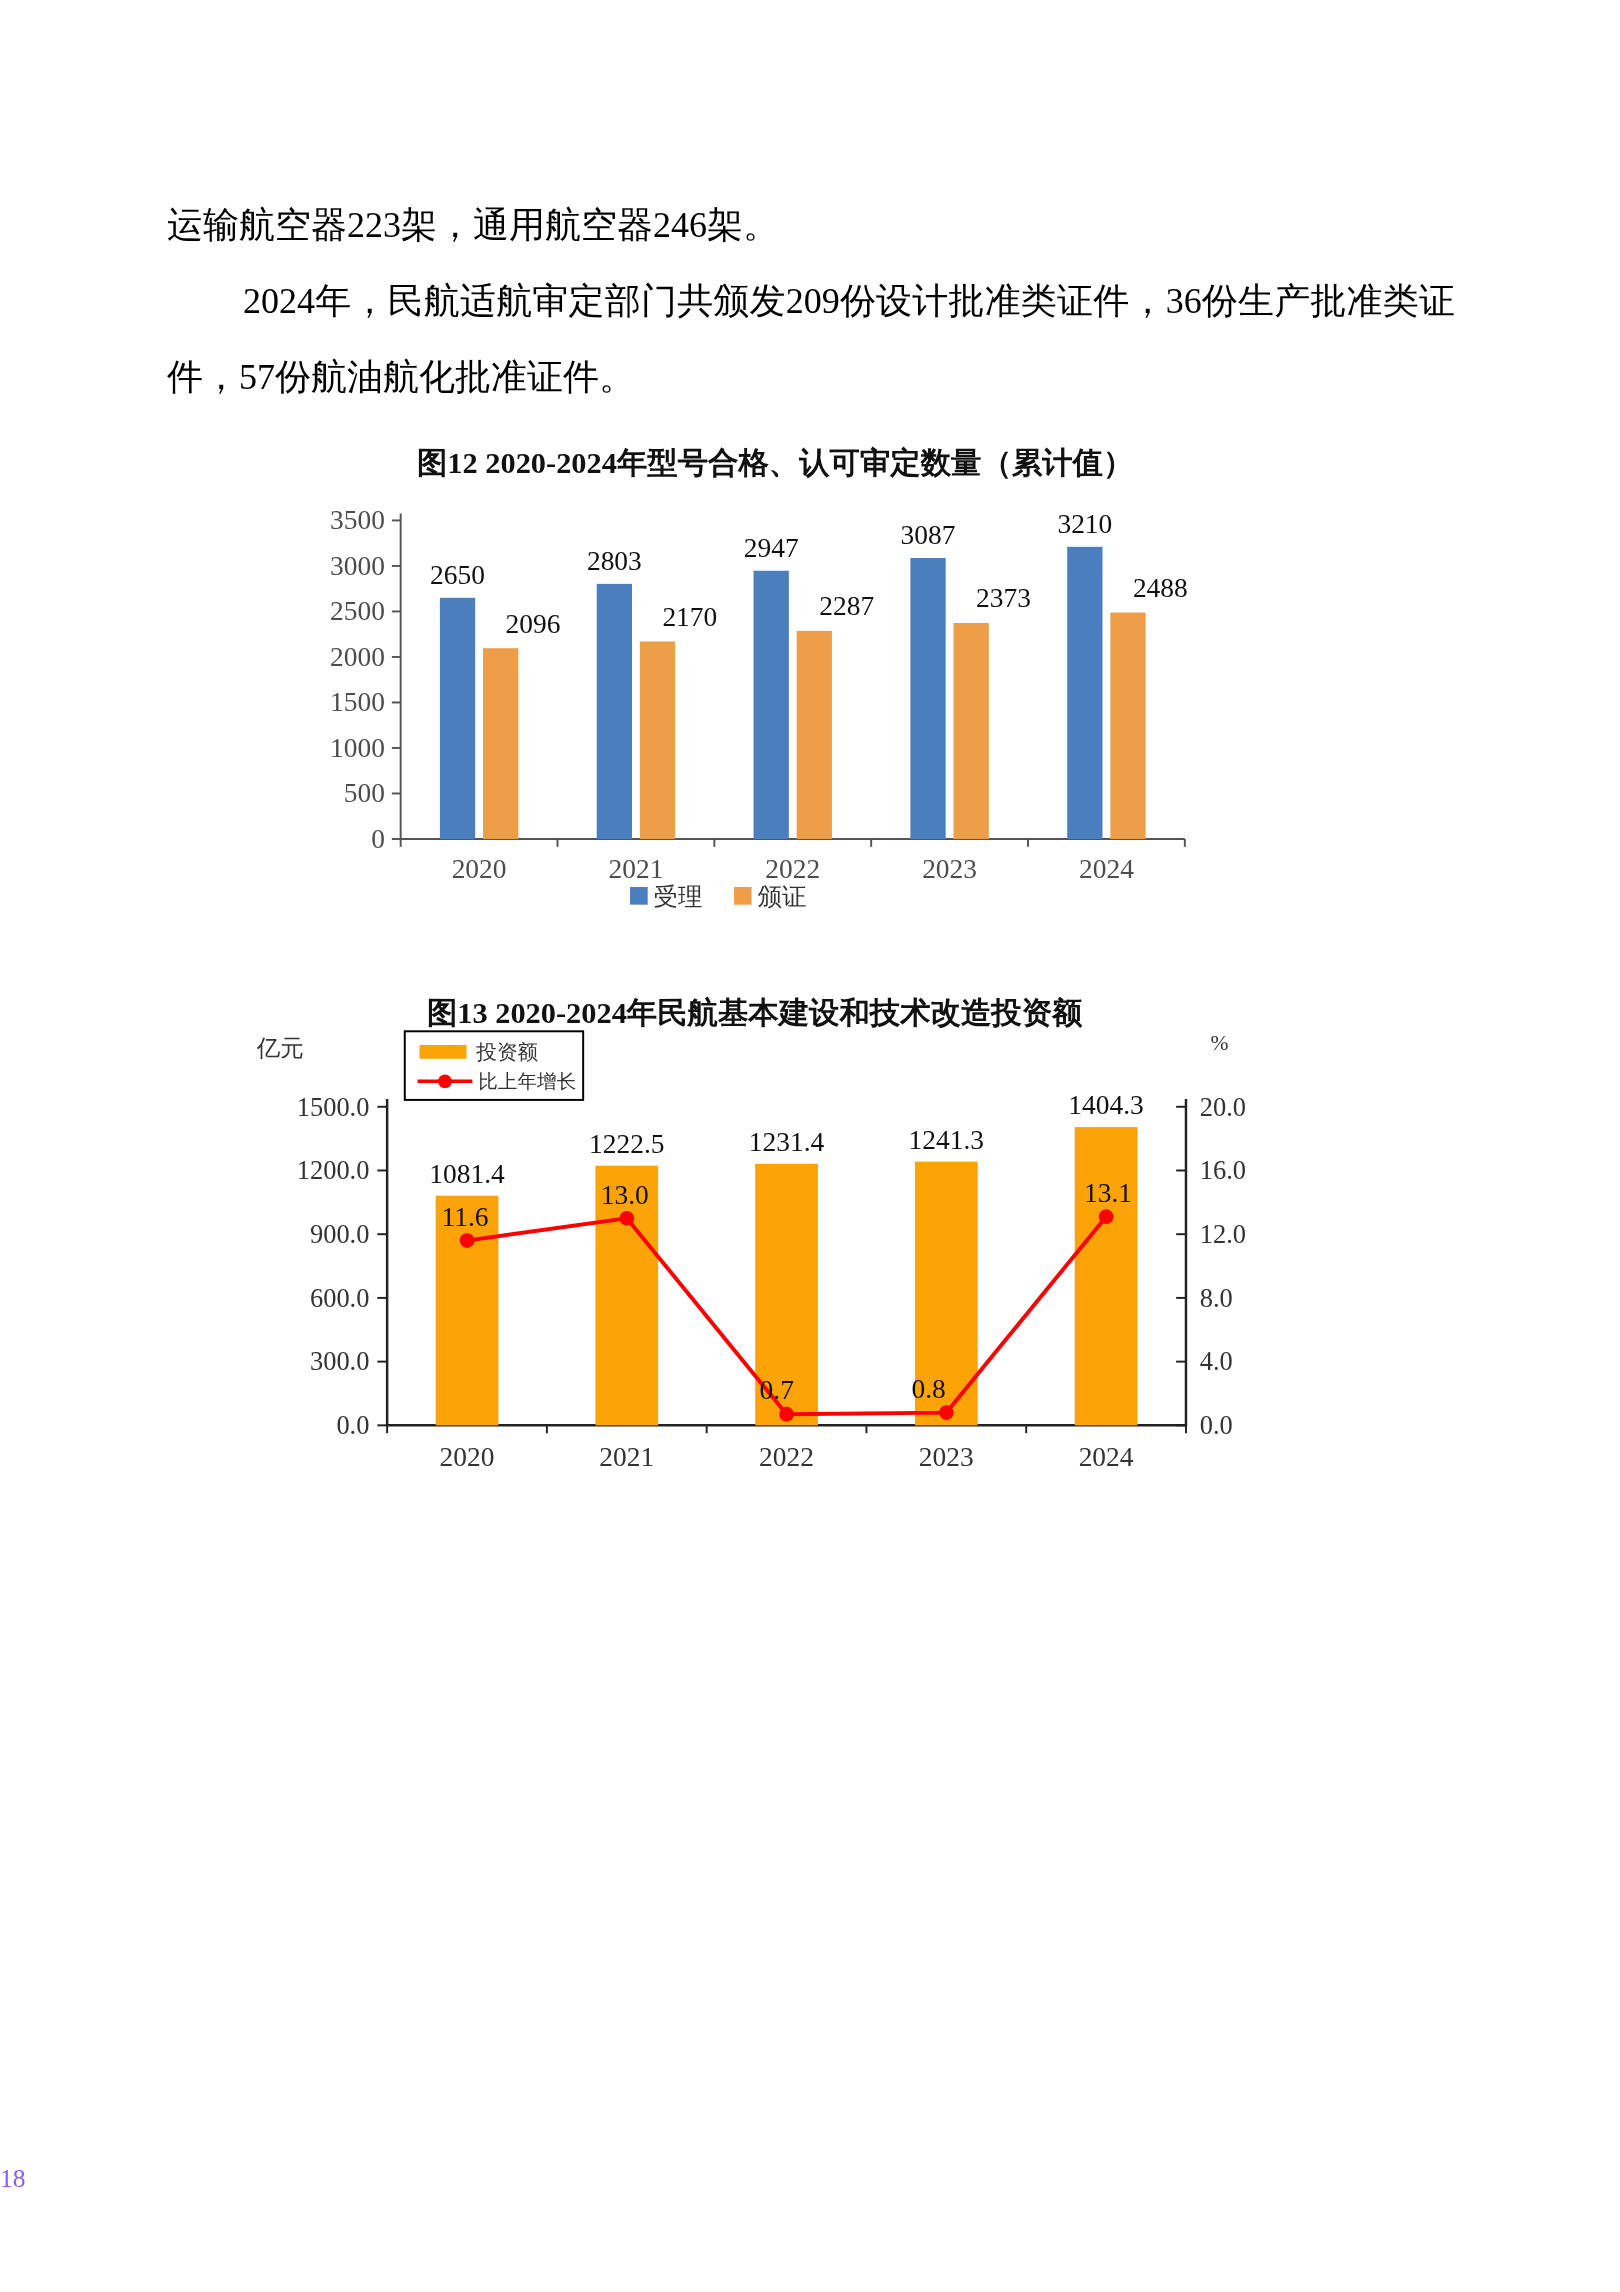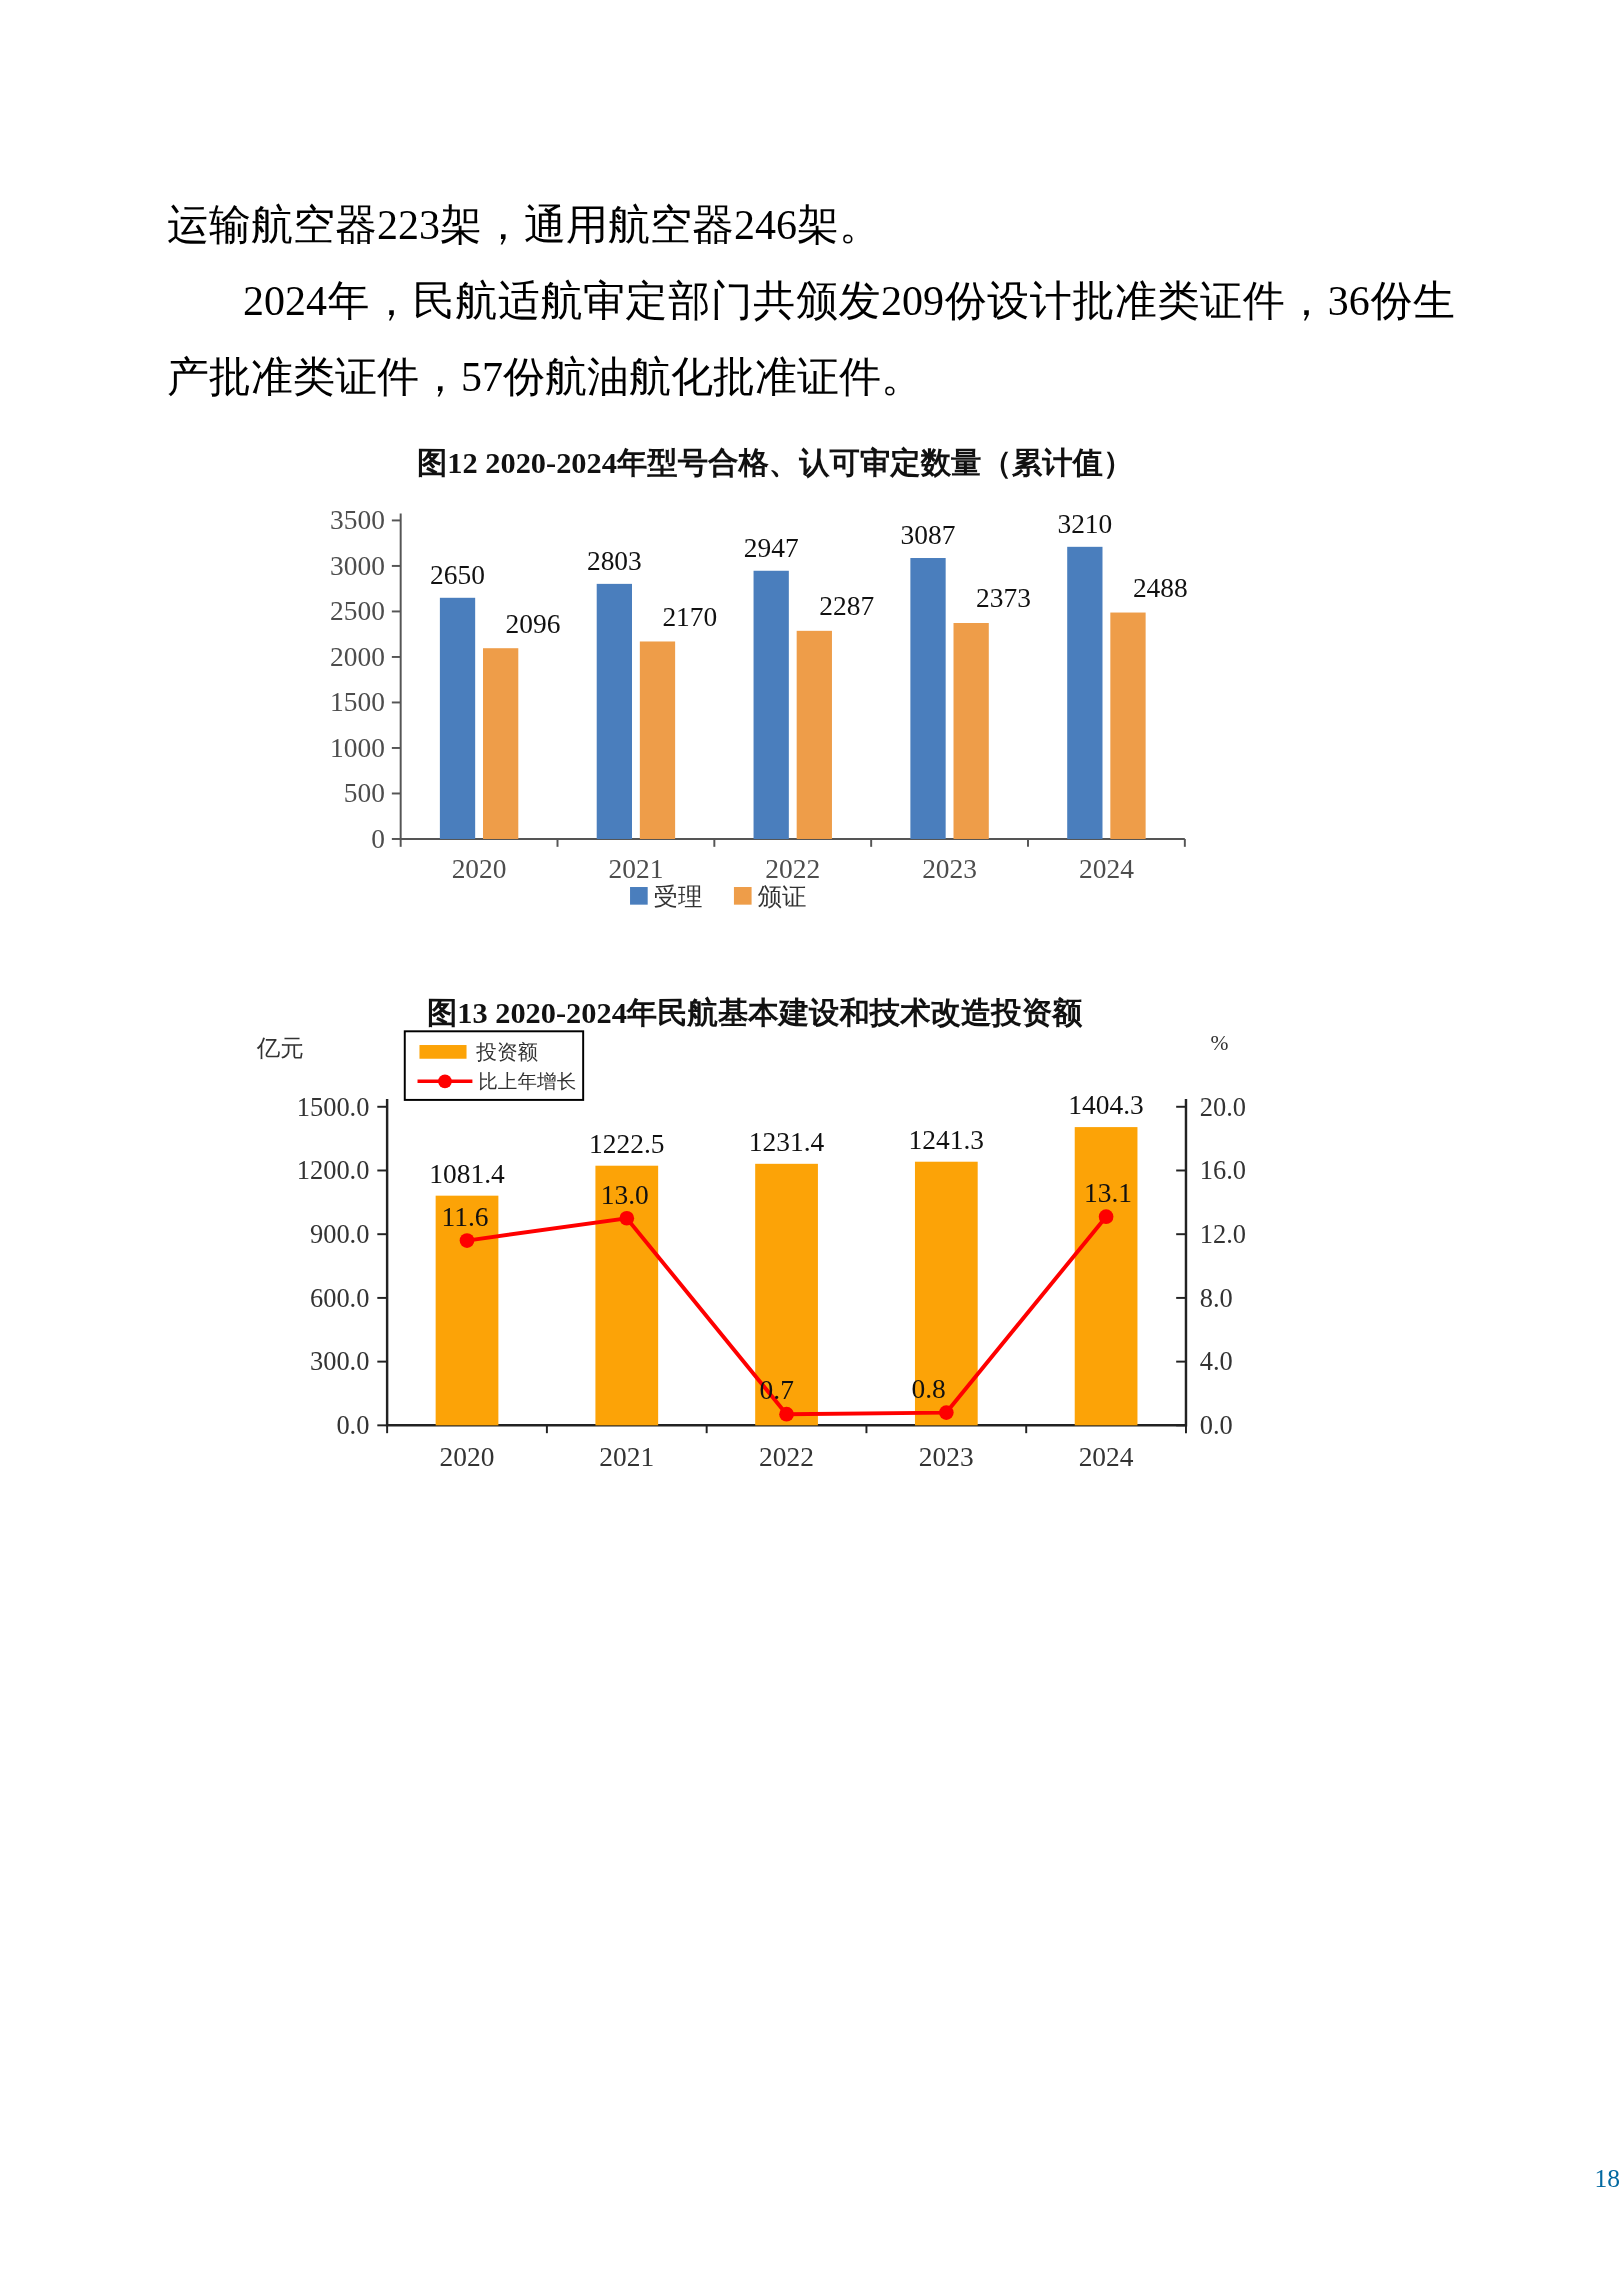--- a/index.html
+++ b/index.html
@@ -4,37 +4,37 @@
 <style>
   html,body { margin:0; padding:0; background:#888; }
   .page {
     width:1620px; height:2293px; margin:0 auto; background:#ffffff;
     position:relative; box-sizing:border-box;
     padding:187px 165px 0 167px;
     font-family:"Liberation Serif", serif; color:#000;
     overflow:hidden;
   }
   p.body-text {
-    margin:0; font-size:42px; line-height:76px;
+    margin:0; font-size:36px; line-height:76px;
     text-align:justify; text-justify:inter-character;
   }
   p.indent { text-indent:76px; }
   p#para-standards { margin-top:34px; }
   h2.section-heading {
     margin:35px 0 0 0; font-family:"Liberation Sans", sans-serif;
     font-size:37px; line-height:61px; font-weight:bold; text-indent:98px;
   }
   p#para-investment { margin-top:5.9px; }
   figure { margin:0; padding:0; }
   #fig12 { margin:24.5px 0 0 69px;text-decoration:underline; }
   #fig13 { margin:45px 0 0 78px; }
   svg text { font-family:"Liberation Serif", serif; }
   .pageno {
     position:absolute; top:2164px; left:0; width:100%;
-    text-align:right; font-size:25.5px; color:#0369a1;
+    text-align:left; font-size:25.5px; color:#8b5cf6;
   }
 </style>
 </head>
 <body>
 
 <div class="page">
 
   <p class="body-text" id="para-fleet">运输航空器223架，通用航空器246架。</p>
 
   <p class="body-text indent" id="para-certificates">2024年，民航适航审定部门共颁发209份设计批准类证件，36份生产批准类证件，57份航油航化批准证件。</p>

